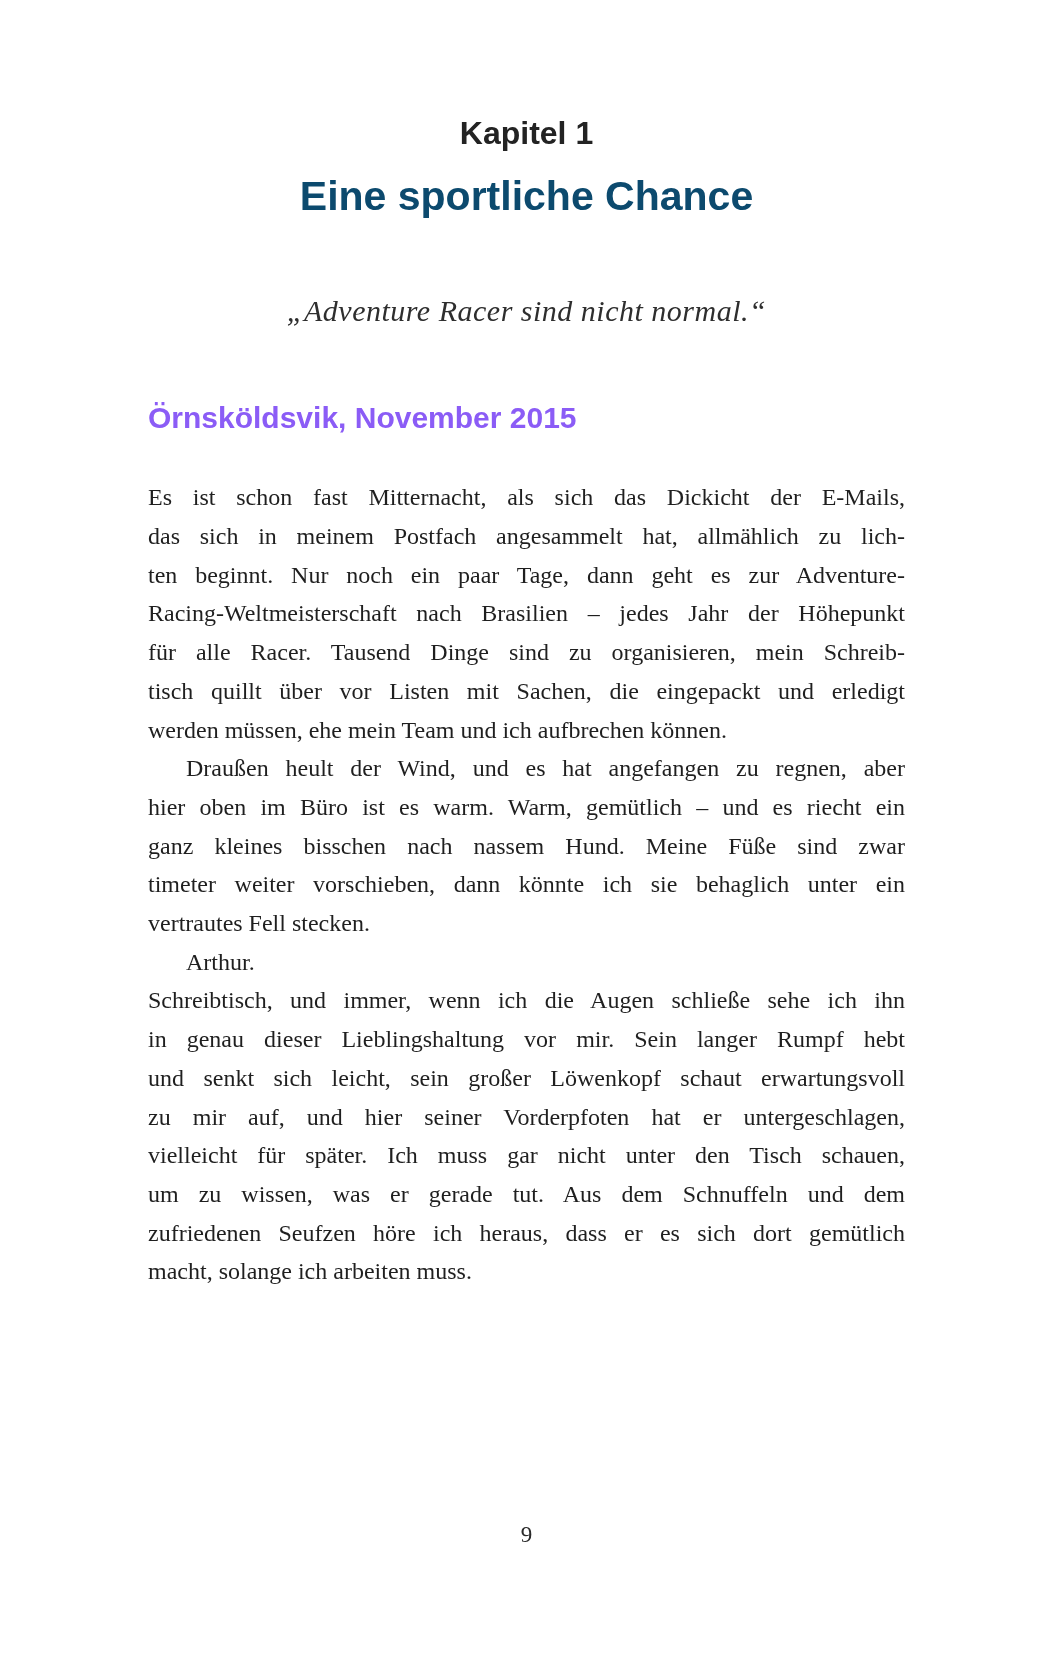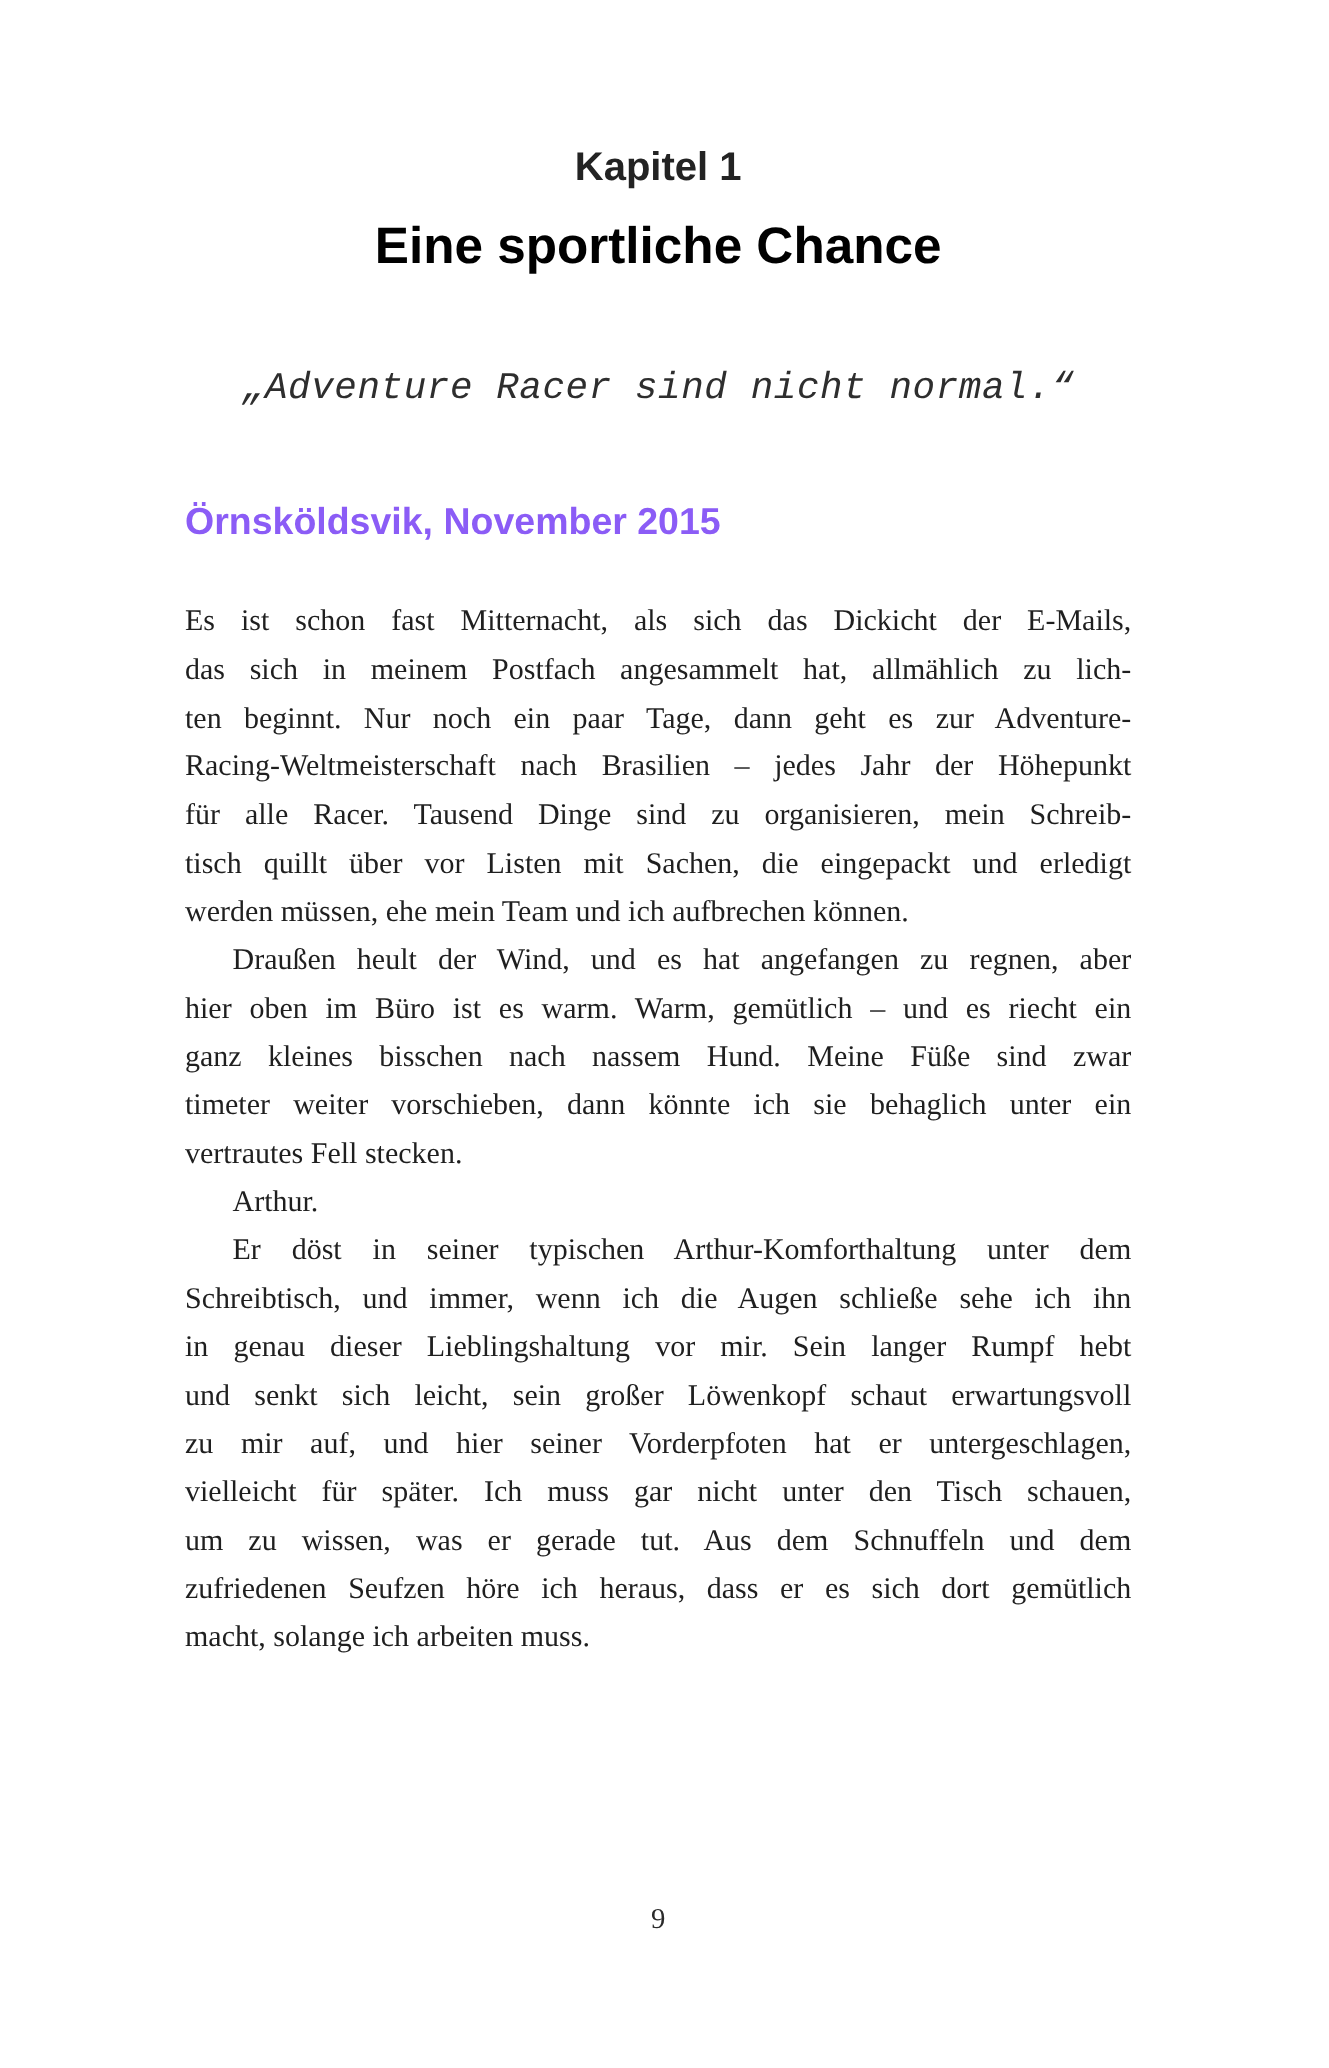--- a/index.html
+++ b/index.html
@@ -30,26 +30,26 @@
     line-height: 1.1;
     color: #232323;
   }
   .chapter-title {
     margin: 22px 0 0 0;
     text-align: center;
     font-family: "Liberation Sans", sans-serif;
     font-weight: 700;
     font-size: 41px;
     line-height: 1.15;
-    color: #000000;
+    color: #0c4a6e;
   }
   .epigraph {
     margin-top: 74px;
     text-align: center;
-    font-family: Liberation Mono, monospace;
+    font-family: Liberation Serif, serif;
     font-style: italic;
     font-size: 30px;
     letter-spacing: 0.5px;
     color: #2e2e2e;
   }
   .section-heading {
     margin: 72px 0 0 0;
     text-align: left;
     font-family: "Liberation Sans", sans-serif;
     font-weight: 700;
@@ -104,21 +104,20 @@
           <div class="line first-indent">Draußen heult der Wind, und es hat angefangen zu regnen, aber</div>
           <div class="line">hier oben im Büro ist es warm. Warm, gemütlich – und es riecht ein</div>
           <div class="line">ganz kleines bisschen nach nassem Hund. Meine Füße sind zwar</div>
           <div class="line">timeter weiter vorschieben, dann könnte ich sie behaglich unter ein</div>
           <div class="line last">vertrautes Fell stecken.</div>
         </div>
         <div class="para">
           <div class="line last first-indent">Arthur.</div>
         </div>
         <div class="para">
-          <div class="line first-indent">Er döst in seiner typischen Arthur-Komforthaltung unter dem</div>
           <div class="line">Schreibtisch, und immer, wenn ich die Augen schließe sehe ich ihn</div>
           <div class="line">in genau dieser Lieblingshaltung vor mir. Sein langer Rumpf hebt</div>
           <div class="line">und senkt sich leicht, sein großer Löwenkopf schaut erwartungsvoll</div>
           <div class="line">zu mir auf, und hier seiner Vorderpfoten hat er untergeschlagen,</div>
           <div class="line">vielleicht für später. Ich muss gar nicht unter den Tisch schauen,</div>
           <div class="line">um zu wissen, was er gerade tut. Aus dem Schnuffeln und dem</div>
           <div class="line">zufriedenen Seufzen höre ich heraus, dass er es sich dort gemütlich</div>
           <div class="line last">macht, solange ich arbeiten muss.</div>
         </div>
       </div>

